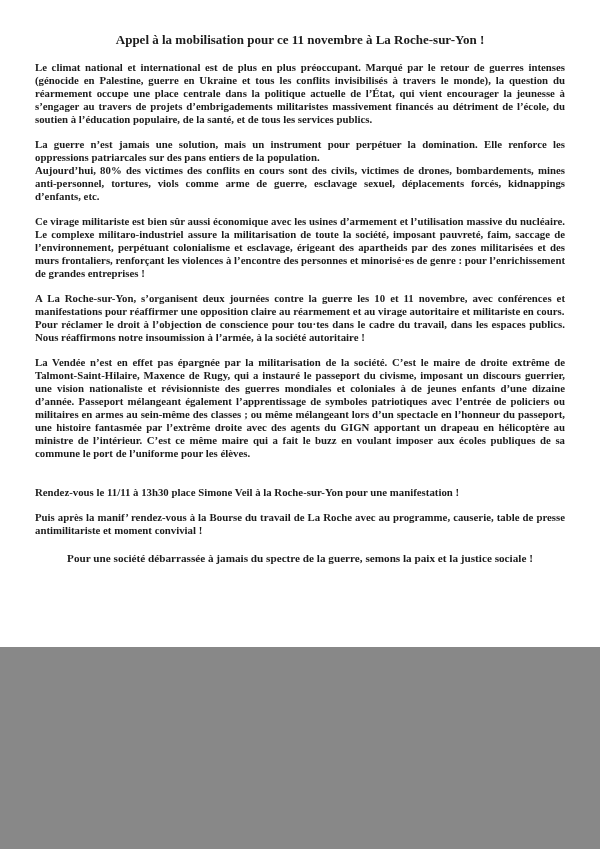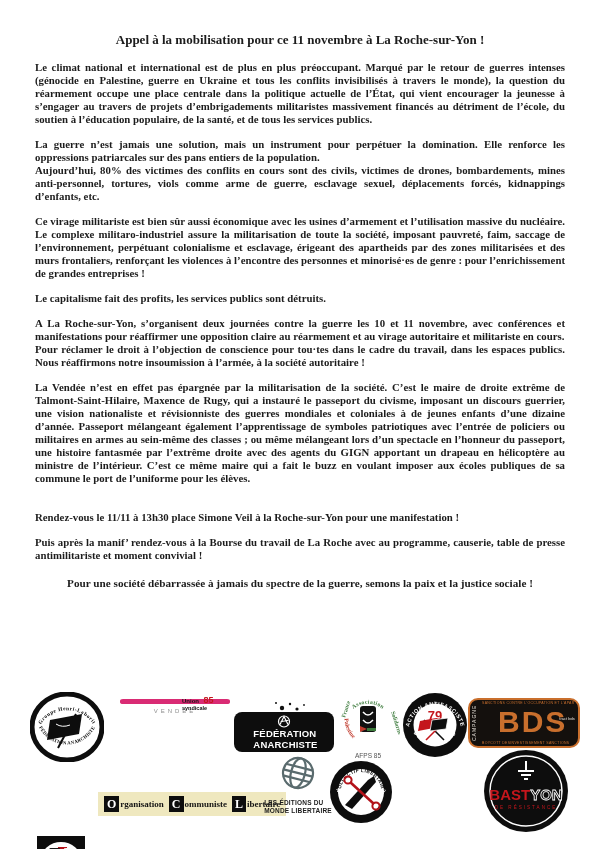--- a/index.html
+++ b/index.html
@@ -1,18 +1,18 @@
 <!DOCTYPE html>
 <html><head>
 <meta charset="utf-8">
 <style>
   html,body{margin:0;padding:0;background:#888;}
   .page{
     position:relative;
-    width:600px;height:849px;
+    width:600px;height:647px;
     background:#ffffff;
     font-family:"Liberation Serif", serif;
     color:#1c1c1c;
     overflow:hidden;
     margin:0 auto;
   }
   .content{
     position:absolute;top:0;left:0;right:0;
     padding:32px 35px 0 35px;
   }
@@ -86,21 +86,20 @@
 </head>
 <body>
 
 <div class="page">
   <div class="content">
     <h1 class="doc-title">Appel à la mobilisation pour ce 11 novembre à La Roche-sur-Yon !</h1>
     <p class="para">Le climat national et international est de plus en plus préoccupant. Marqué par le retour de guerres intenses (génocide en Palestine, guerre en Ukraine et tous les conflits invisibilisés à travers le monde), la question du réarmement occupe une place centrale dans la politique actuelle de l’État, qui vient encourager la jeunesse à s’engager au travers de projets d’embrigadements militaristes massivement financés au détriment de l’école, du soutien à l’éducation populaire, de la santé, et de tous les services publics.</p>
     <p class="para tight">La guerre n’est jamais une solution, mais un instrument pour perpétuer la domination. Elle renforce les oppressions patriarcales sur des pans entiers de la population.</p>
     <p class="para">Aujourd’hui, 80% des victimes des conflits en cours sont des civils, victimes de drones, bombardements, mines anti-personnel, tortures, viols comme arme de guerre, esclavage sexuel, déplacements forcés, kidnappings d’enfants, etc.</p>
     <p class="para">Ce virage militariste est bien sûr aussi économique avec les usines d’armement et l’utilisation massive du nucléaire. Le complexe militaro-industriel assure la militarisation de toute la société, imposant pauvreté, faim, saccage de l’environnement, perpétuant colonialisme et esclavage, érigeant des apartheids par des zones militarisées et des murs frontaliers, renforçant les violences à l’encontre des personnes et minorisé·es de genre : pour l’enrichissement de grandes entreprises !</p>
-    <p class="para">Le capitalisme fait des profits, les services publics sont détruits.</p>
     <p class="para tight">A La Roche-sur-Yon, s’organisent deux journées contre la guerre les 10 et 11 novembre, avec conférences et manifestations pour réaffirmer une opposition claire au réarmement et au virage autoritaire et militariste en cours.</p>
     <p class="para">Pour réclamer le droit à l’objection de conscience pour tou·tes dans le cadre du travail, dans les espaces publics. Nous réaffirmons notre insoumission à l’armée, à la société autoritaire !</p>
     <p class="para gap-lg">La Vendée n’est en effet pas épargnée par la militarisation de la société. C’est le maire de droite extrême de Talmont-Saint-Hilaire, Maxence de Rugy, qui a instauré le passeport du civisme, imposant un discours guerrier, une vision nationaliste et révisionniste des guerres mondiales et coloniales à de jeunes enfants d’une dizaine d’année. Passeport mélangeant également l’apprentissage de symboles patriotiques avec l’entrée de policiers ou militaires en armes au sein-même des classes ; ou même mélangeant lors d’un spectacle en l’honneur du passeport, une histoire fantasmée par l’extrême droite avec des agents du GIGN apportant un drapeau en hélicoptère au ministre de l’intérieur. C’est ce même maire qui a fait le buzz en voulant imposer aux écoles publiques de sa commune le port de l’uniforme pour les élèves.</p>
     <p class="para">Rendez-vous le 11/11 à 13h30 place Simone Veil à la Roche-sur-Yon pour une manifestation !</p>
     <p class="para">Puis après la manif’ rendez-vous à la Bourse du travail de La Roche avec au programme, causerie, table de presse antimilitariste et moment convivial !</p>
     <p class="closing">Pour une société débarrassée à jamais du spectre de la guerre, semons la paix et la justice sociale !</p>
   </div>
 
   <div class="logos">
 

